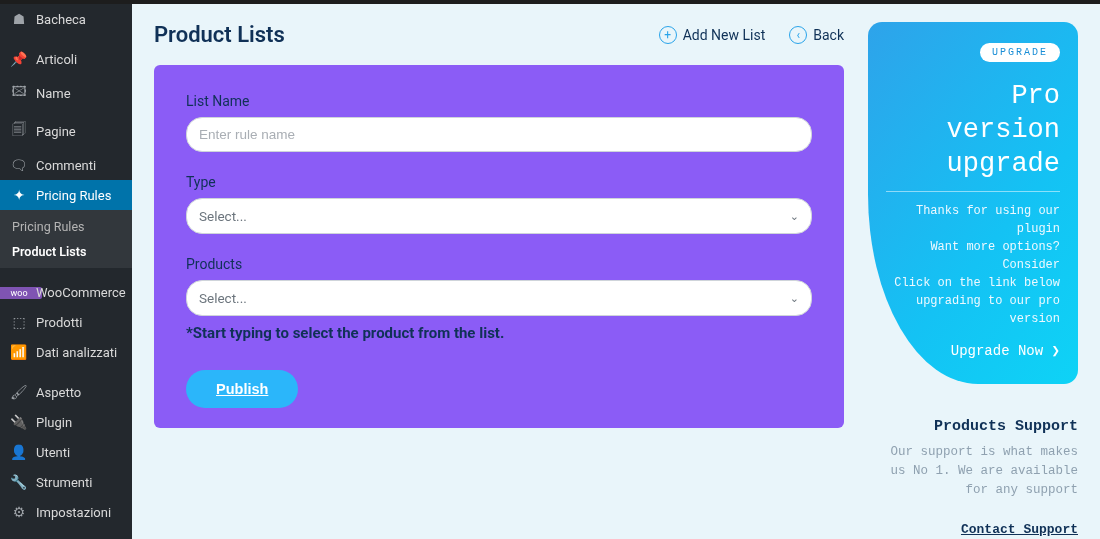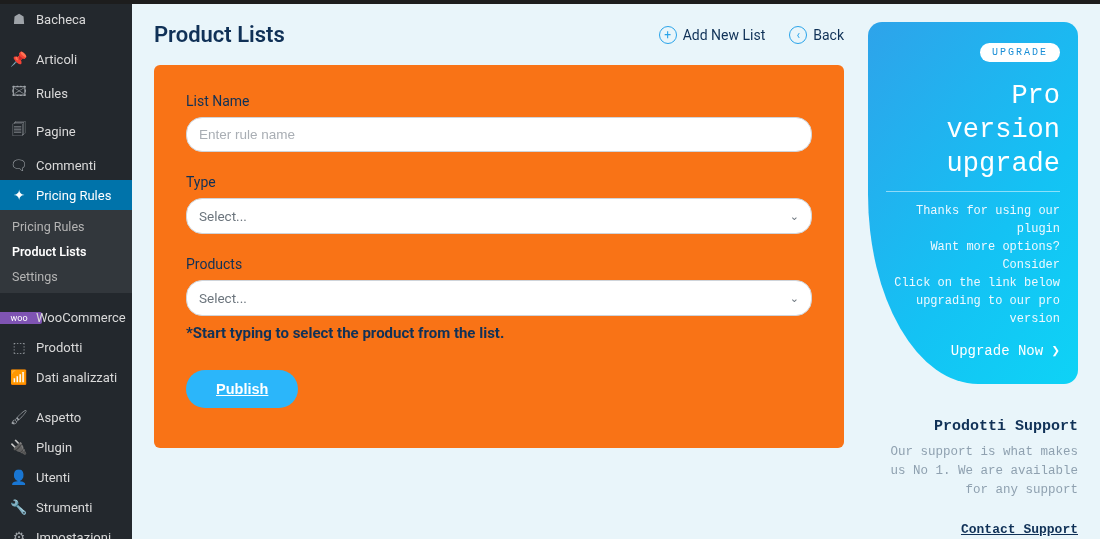--- a/index.html
+++ b/index.html
@@ -124,23 +124,23 @@
     border-radius: 50%;
     display: inline-flex;
     align-items: center;
     justify-content: center;
     color: #2aa4ea;
     font-size: 12px;
   }
 
   
   .card {
-    background: #f97316;
+    background: #8b5cf6;
     border-radius: 6px;
-    padding: 28px 32px 40px;
+    padding: 28px 32px 20px;
     margin-top: 16px;
   }
   .field { margin-bottom: 22px; }
   .field-label {
     color: #103157;
     font-size: 14px;
     margin-bottom: 8px;
     display: block;
   }
   .text-input, .select-box {
@@ -264,38 +264,37 @@
     <span class="icon">☗</span>
     <span>Bacheca</span>
   </div>
   <div class="sep"></div>
   <div class="sidebar-item">
     <span class="icon">📌</span>
     <span>Articoli</span>
   </div>
   <div class="sidebar-item">
     <span class="icon">🖾</span>
-    <span>Rules</span>
+    <span>Name</span>
   </div>
   <div class="sidebar-item">
     <span class="icon">🗐</span>
     <span>Pagine</span>
   </div>
   <div class="sidebar-item">
     <span class="icon">🗨</span>
     <span>Commenti</span>
   </div>
   <div class="sidebar-item active">
     <span class="icon">✦</span>
     <span>Pricing Rules</span>
   </div>
   <div class="sub">
     <div class="sub-item">Pricing Rules</div>
     <div class="sub-item current">Product Lists</div>
-    <div class="sub-item">Settings</div>
   </div>
   <div class="sep"></div>
   <div class="sidebar-item">
     <span class="icon">
         <span class="woo-badge">woo</span>
       </span>
     <span>WooCommerce</span>
   </div>
   <div class="sidebar-item">
     <span class="icon">⬚</span>
@@ -383,18 +382,18 @@
       <div class="upgrade-text">
         <div>Thanks for using our plugin</div>
         <div>Want more options? Consider</div>
         <div>Click on the link below</div>
         <div>upgrading to our pro version</div>
       </div>
       <a class="upgrade-link">Upgrade Now ❯</a>
     </div>
 
     <div class="support-block">
-      <div class="support-title">Prodotti Support</div>
+      <div class="support-title">Products Support</div>
       <div class="support-text">Our support is what makes us No 1. We are available for any support</div>
       <a class="support-link">Contact Support</a>
     </div>
   </div>
 </div>
 
 </body></html>

